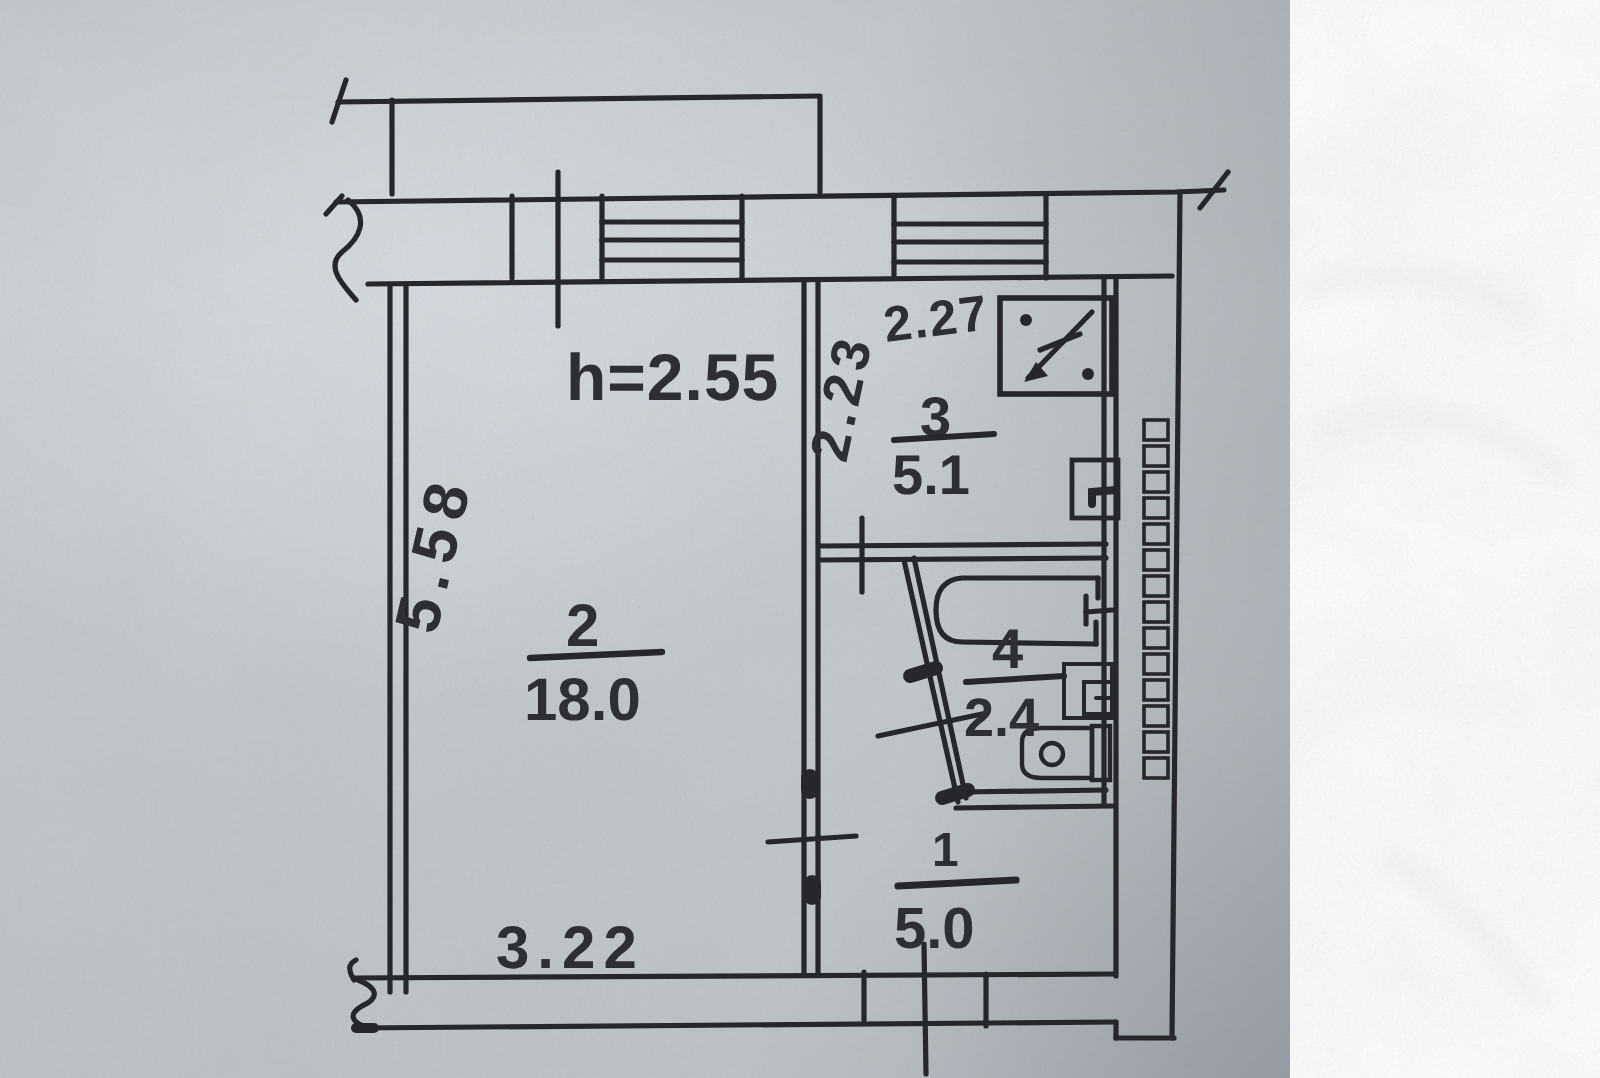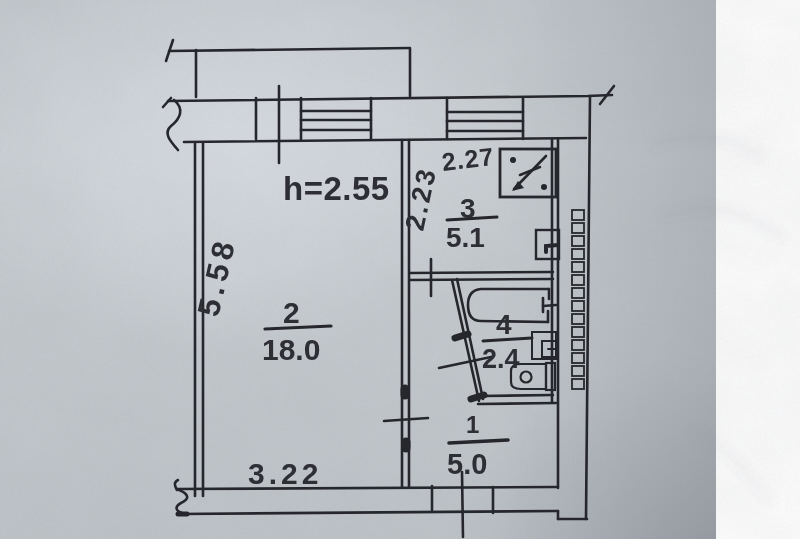--- a/index.html
+++ b/index.html
@@ -1,17 +1,17 @@
 <!DOCTYPE html>
 <html><head>
 <meta charset="utf-8">
 <style>
   html,body{margin:0;padding:0;}
   body{width:800px;height:539px;overflow:hidden;font-family:"Liberation Sans",sans-serif;}
-  #paper{position:relative;width:716px;height:539px;
+  #paper{position:relative;width:645px;height:539px;
     background:
       radial-gradient(ellipse 430px 300px at 33% 27%, rgba(224,228,234,0.75) 0%, rgba(224,228,234,0) 70%),
       radial-gradient(ellipse 420px 330px at 102% 108%, rgba(70,76,88,0.24) 0%, rgba(70,76,88,0) 70%),
       linear-gradient(90deg, rgba(70,76,88,0) 70%, rgba(70,76,88,0.11) 88%, rgba(70,76,88,0.18) 100%),
       linear-gradient(180deg, rgba(100,106,118,0.05) 0%, rgba(70,76,88,0) 28%, rgba(70,76,88,0.08) 100%),
       #cacfd3;
   }
   svg{position:absolute;left:0;top:0;}
   .t{fill:#2e2f35;font-weight:700;}
   svg{filter:blur(0.33px);}

